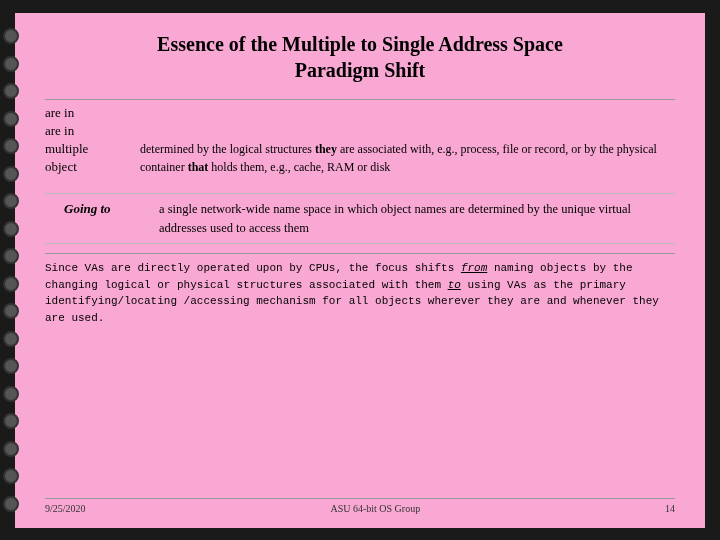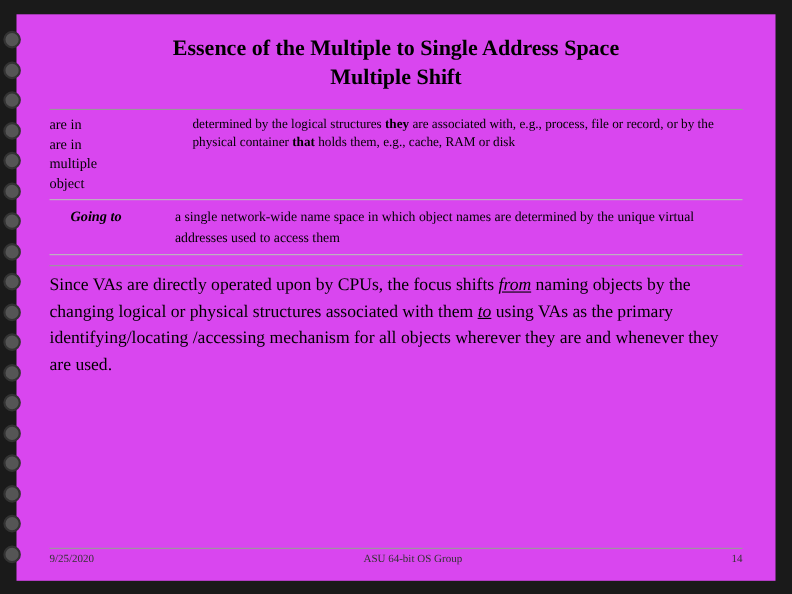--- a/index.html
+++ b/index.html
@@ -10,21 +10,21 @@
       background: #1a1a1a;
       display: flex;
       align-items: center;
       justify-content: center;
       font-family: 'Times New Roman', Times, serif;
     }
 
     .slide {
       width: 690px;
       height: 515px;
-      background: #d946ef;
+      background: #f9a8d4;
       position: relative;
       padding: 18px 30px 14px 30px;
       display: flex;
       flex-direction: column;
     }
 
     
     .spiral {
       position: absolute;
       left: -12px;
@@ -70,23 +70,24 @@
     }
 
     
     .bottom-section {
       border-top: 1.5px solid #999;
       padding-top: 6px;
       margin-top: 6px;
     }
 
     .bottom-text {
-      font-size: 16px;
+      font-size: 11px;
       color: #000;
       line-height: 1.5;
+      font-family: Liberation Mono, monospace;
     }
 
     .bottom-text em {
       font-style: italic;
       text-decoration: underline;
     }
 
     
     .footer {
       display: flex;
@@ -140,28 +141,28 @@
     <div class="spiral-dot"></div>
     <div class="spiral-dot"></div>
     <div class="spiral-dot"></div>
     <div class="spiral-dot"></div>
     <div class="spiral-dot"></div>
     <div class="spiral-dot"></div>
   </div>
 
   <div class="title">
     <span>Essence of the Multiple to Single Address Space</span><br>
-    <span>Multiple Shift</span>
+    <span>Paradigm Shift</span>
   </div>
 
   <hr class="hr">
 
   <div class="content">
 
-    <div style="display:flex; align-items:flex-start; margin-bottom: 2px; gap: 35px;">
+    <div style="display:flex; align-items:flex-end; margin-bottom: 14px;">
 
       <div style="min-width: 95px; display: flex; flex-direction: column; line-height: 1.4; font-size: 13px;">
         <span style="display:block; color:#000;">are in</span>
         <span style="display:block; color:#000;">are in</span>
         <span style="display:block; color:#000;">multiple</span>
         <span style="display:block; color:#000;">object</span>
       </div>
 
       <div style="flex:1;">
         <div style="font-size: 12px; line-height: 1.48; color: #000;">

